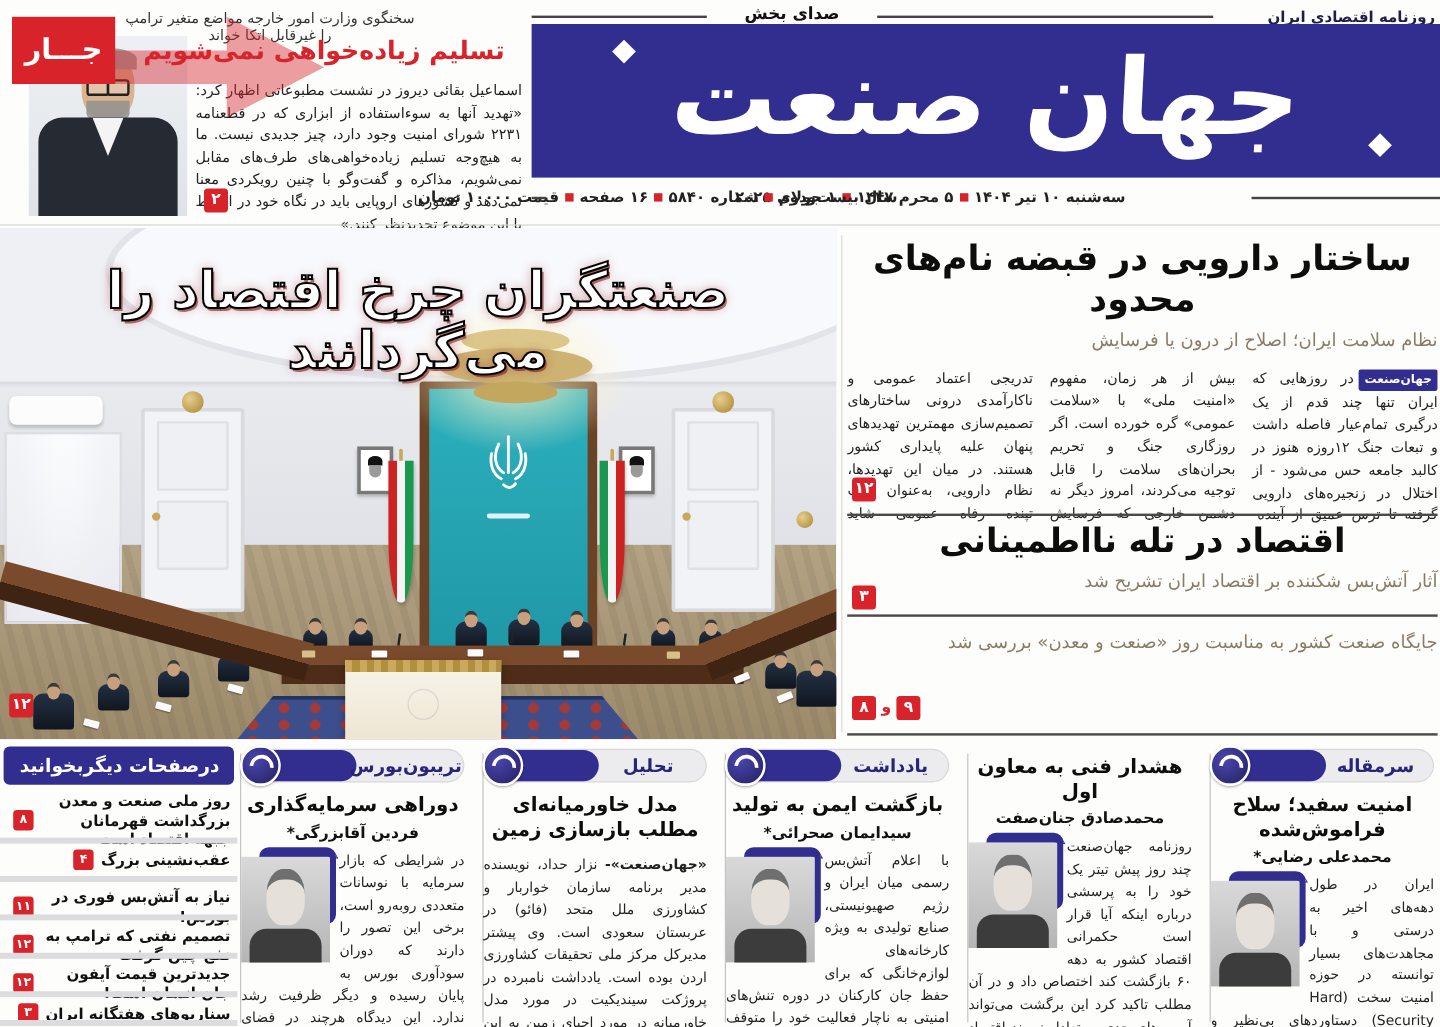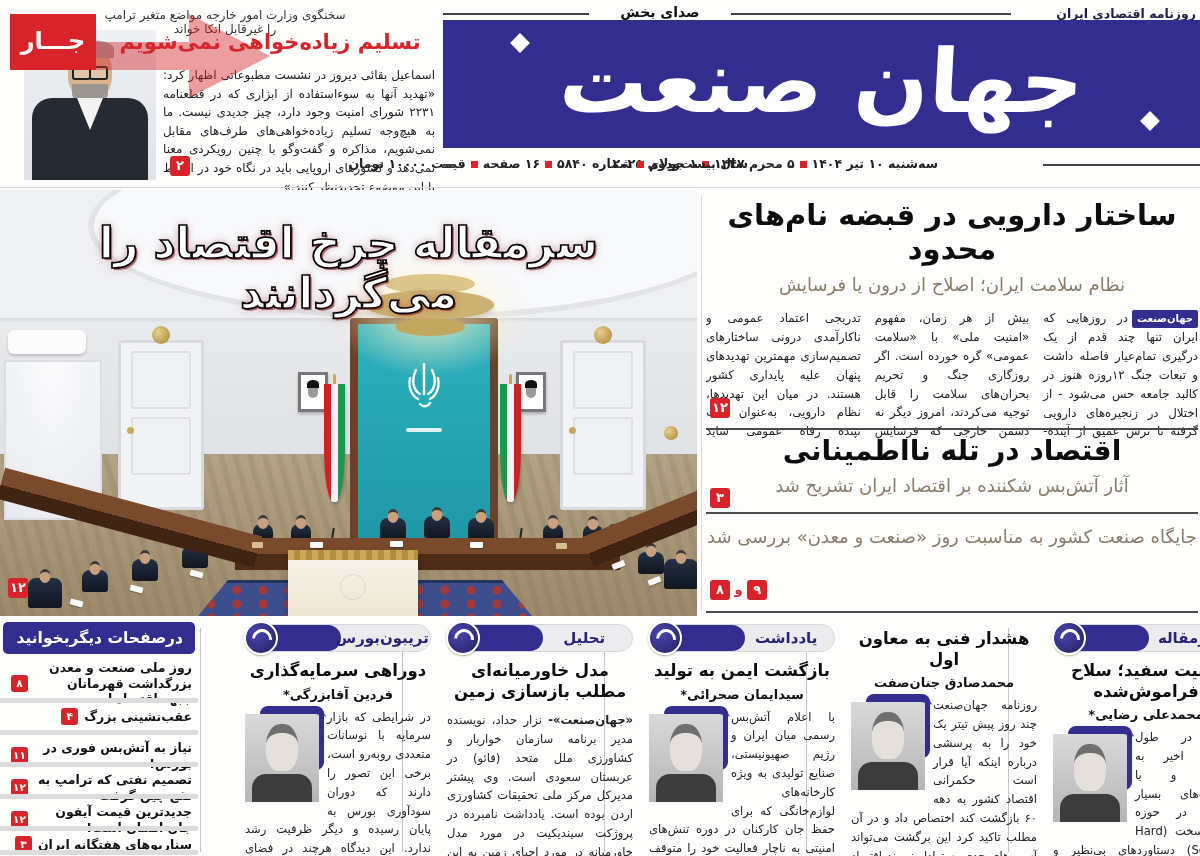--- a/index.html
+++ b/index.html
@@ -104,30 +104,30 @@
                text-shadow:0 0 6px #fff, 0 0 10px #fff; z-index:20; }
   .ph-headline { position:absolute; left:6px; top:28px; width:685px; text-align:center; font-size:43px; font-weight:bold; color:#fff;
                  -webkit-text-stroke:1.7px #000; letter-spacing:-1px; z-index:20;
                  text-shadow:2px 2px 0 rgba(130,25,25,.6), 0 0 9px rgba(150,30,30,.45); }
   .ph-badge { position:absolute; left:8px; bottom:18px; z-index:21; }
 
   
   .rcol-sep { position:absolute; left:701px; top:196px; width:1px; height:414px; background:#d9d9d9; }
   .art { position:absolute; left:706px; width:492px; }
   .art-h1 { text-align:center; font-weight:bold; color:#0d0d0d; }
-  .art-sub { text-align:center; color:#8a7b68; font-size:18px; margin-top:8px; }
+  .art-sub { text-align:right; color:#8a7b68; font-size:15px; margin-top:8px; }
   .art-body { margin-top:14px; height:138px; overflow:hidden; column-count:3; column-gap:14px;
               font-size:11.8px; line-height:1.6; text-align:justify; color:#222; }
   .lead-chip { display:inline-block; background:#322e8f; color:#fff; font-size:10px; font-weight:bold;
                padding:1px 5px; border-radius:2px; margin-left:4px; }
   .rule { position:absolute; left:706px; width:492px; height:2px; background:#4a4a4a; }
   .pbadge-row { position:absolute; left:710px; font-weight:bold; color:#d8232a; font-size:13px; }
 
   
-  .sec { position:absolute; top:620px; width:196px; height:236px; overflow:hidden; padding:0 5px;margin-left:44px; }
+  .sec { position:absolute; top:620px; width:196px; height:236px; overflow:hidden; padding:0 5px; }
   .vsep { position:absolute; top:628px; width:1px; height:224px; background:#c4c4c8; }
   .sec-head { position:relative; height:28px; margin:4px 0 0 0; background:#ececef; border:1px solid #d8d8dc; border-radius:14px; }
   .sec-tab { position:absolute; left:12px; top:0; width:45%; height:26px; background:#322e8f; border-radius:13px; }
   .sec-logo { position:absolute; left:-2px; top:-4px; width:34px; height:34px; border-radius:50%;
               background:radial-gradient(circle at 35% 35%, #4a46b0, #23205e); border:2px solid #fff; box-shadow:0 1px 2px rgba(0,0,0,.3); }
   .sec-logo::after { content:""; position:absolute; left:6px; top:6px; width:14px; height:14px; border-radius:50%;
               border:3px solid #fff; border-left-color:transparent; border-bottom-color:transparent; transform:rotate(-40deg); }
   .sec-name { position:absolute; right:0; top:0; width:52%; text-align:center; line-height:26px; color:#28247a; font-weight:bold; font-size:15px; }
   .sec-title { text-align:center; font-size:16.5px; font-weight:bold; margin-top:9px; color:#0d0d0d; line-height:1.25; }
   .sec-author { text-align:center; font-size:13px; font-weight:bold; margin-top:5px; color:#111; }
@@ -289,21 +289,21 @@
     <div class="tissue" style="left:252px; top:352px;"></div>
     <div class="tissue" style="left:556px; top:353px;"></div>
     <div class="mic" style="left:332px; top:338px;"></div>
     <div class="mic" style="left:426px; top:336px;"></div>
     <div class="mic" style="left:520px; top:338px;"></div>
 
     <div class="cube">
         <div class="cube-logo"></div>
       </div>
 
-    <div class="ph-headline">سرمقاله چرخ اقتصاد را می‌گردانند</div>
+    <div class="ph-headline">صنعتگران چرخ اقتصاد را می‌گردانند</div>
     <span class="badge ph-badge">۱۲</span>
   </div>
 
   <div class="rcol-sep"></div>
 
   <div class="art" style="top:198px;">
     <div class="art-h1" style="font-size:29px;">ساختار دارویی در قبضه نام‌های محدود</div>
     <div class="art-sub">نظام سلامت ایران؛ اصلاح از درون یا فرسایش</div>
     <div class="art-body">
       <span class="lead-chip">جهان‌صنعت</span><span>در روزهایی که ایران تنها چند قدم از یک درگیری تمام‌عیار فاصله داشت و تبعات جنگ ۱۲روزه هنوز در کالبد جامعه حس می‌شود - از اختلال در زنجیره‌های دارویی گرفته تا ترس عمیق از آینده- بیش از هر زمان، مفهوم «امنیت ملی» با «سلامت عمومی» گره خورده است. اگر روزگاری جنگ و تحریم بحران‌های سلامت را قابل توجیه می‌کردند، امروز دیگر نه دشمن خارجی که فرسایش تدریجی اعتماد عمومی و ناکارآمدی درونی ساختارهای تصمیم‌سازی مهمترین تهدیدهای پنهان علیه پایداری کشور هستند. در میان این تهدیدها، نظام دارویی، به‌عنوان قلب تپنده رفاه عمومی شاید خاموش‌تر از همیشه اما عمیق‌تر در مسیر فروپاشی تدریجی است؛ نه با انفجار بلکه با انحلال آهسته شایستگی، شفافیت و استقلال کارشناسی. آنچه امروز در سطح جامعه به‌شکل کمبود دارو، بی‌عدالتی درمانی یا سردرگمی بیماران دیده می‌شود، در عمق، ریشه در شکست ساختاری رگولاتوری سلامت دارد...</span>

